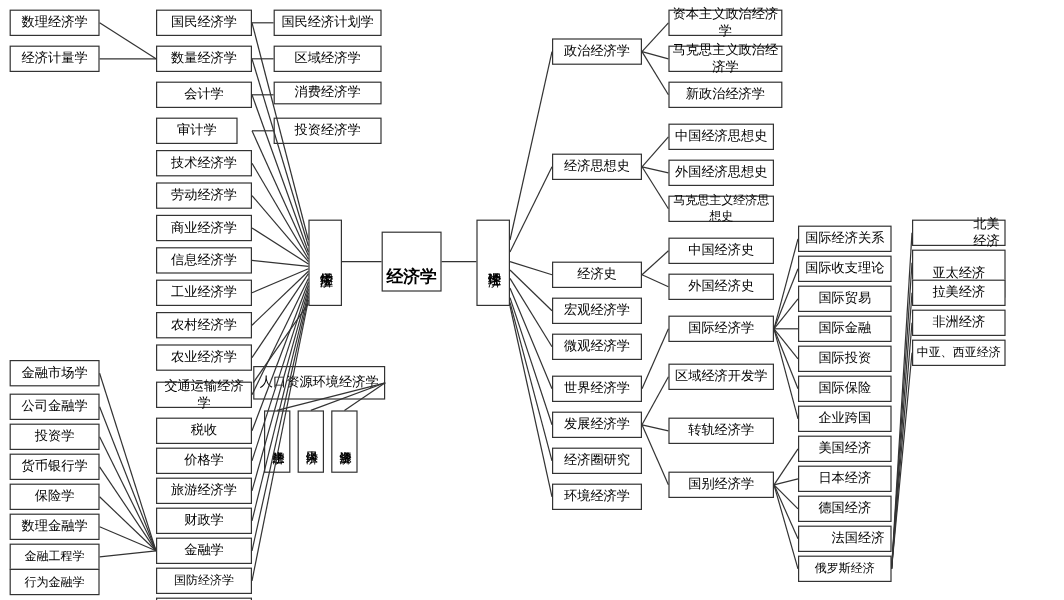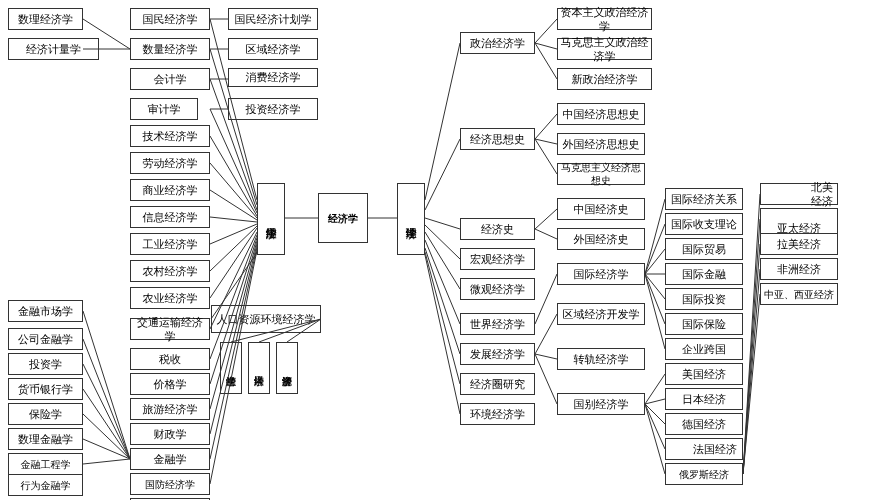--- a/index.html
+++ b/index.html
@@ -34,21 +34,21 @@
       text-orientation: mixed;
     }
   </style>
 </head>
 <body>
 
 <svg id="lines-svg" xmlns="http://www.w3.org/2000/svg">
   
 </svg>
 
-<div class="node-box" style="left:318px; top:193px; width:50px; height:50px; font-size:10px; font-weight:bold;">
+<div class="node-box" style="left:318px; top:193px; width:50px; height:50px; font-size:14px; font-weight:bold;align-items:flex-end;">
   <span>经济学</span>
 </div>
 
 <div class="node-box node-vertical" style="left:397px; top:183px; width:28px; height:72px; font-size:11px;">理论经济学</div>
 
 <div class="node-box node-vertical" style="left:257px; top:183px; width:28px; height:72px; font-size:11px;">应用经济学</div>
 
 <div class="node-box" style="left:211px; top:305px; width:110px; height:28px;">人口资源环境经济学</div>
 
 <div class="node-box node-vertical" style="left:220px; top:342px; width:22px; height:52px; font-size:10px;">生态经济学</div>
@@ -86,21 +86,21 @@
 <div class="node-box" style="left:130px; top:398px; width:80px; height:22px;">旅游经济学</div>
 
 <div class="node-box" style="left:130px; top:423px; width:80px; height:22px;">财政学</div>
 
 <div class="node-box" style="left:130px; top:448px; width:80px; height:22px;">金融学</div>
 
 <div class="node-box" style="left:130px; top:473px; width:80px; height:22px; font-size:10px;">国防经济学</div>
 
 <div class="node-box" style="left:8px; top:8px; width:75px; height:22px;">数理经济学</div>
 
-<div class="node-box" style="left:8px; top:38px; width:91px; height:22px;">经济计量学</div>
+<div class="node-box" style="left:8px; top:38px; width:75px; height:22px;">经济计量学</div>
 
 <div class="node-box" style="left:8px; top:300px; width:75px; height:22px;">金融市场学</div>
 
 <div class="node-box" style="left:8px; top:328px; width:75px; height:22px;">公司金融学</div>
 
 <div class="node-box" style="left:8px; top:353px; width:75px; height:22px;">投资学</div>
 
 <div class="node-box" style="left:8px; top:378px; width:75px; height:22px;">货币银行学</div>
 
 <div class="node-box" style="left:8px; top:403px; width:75px; height:22px;">保险学</div>

